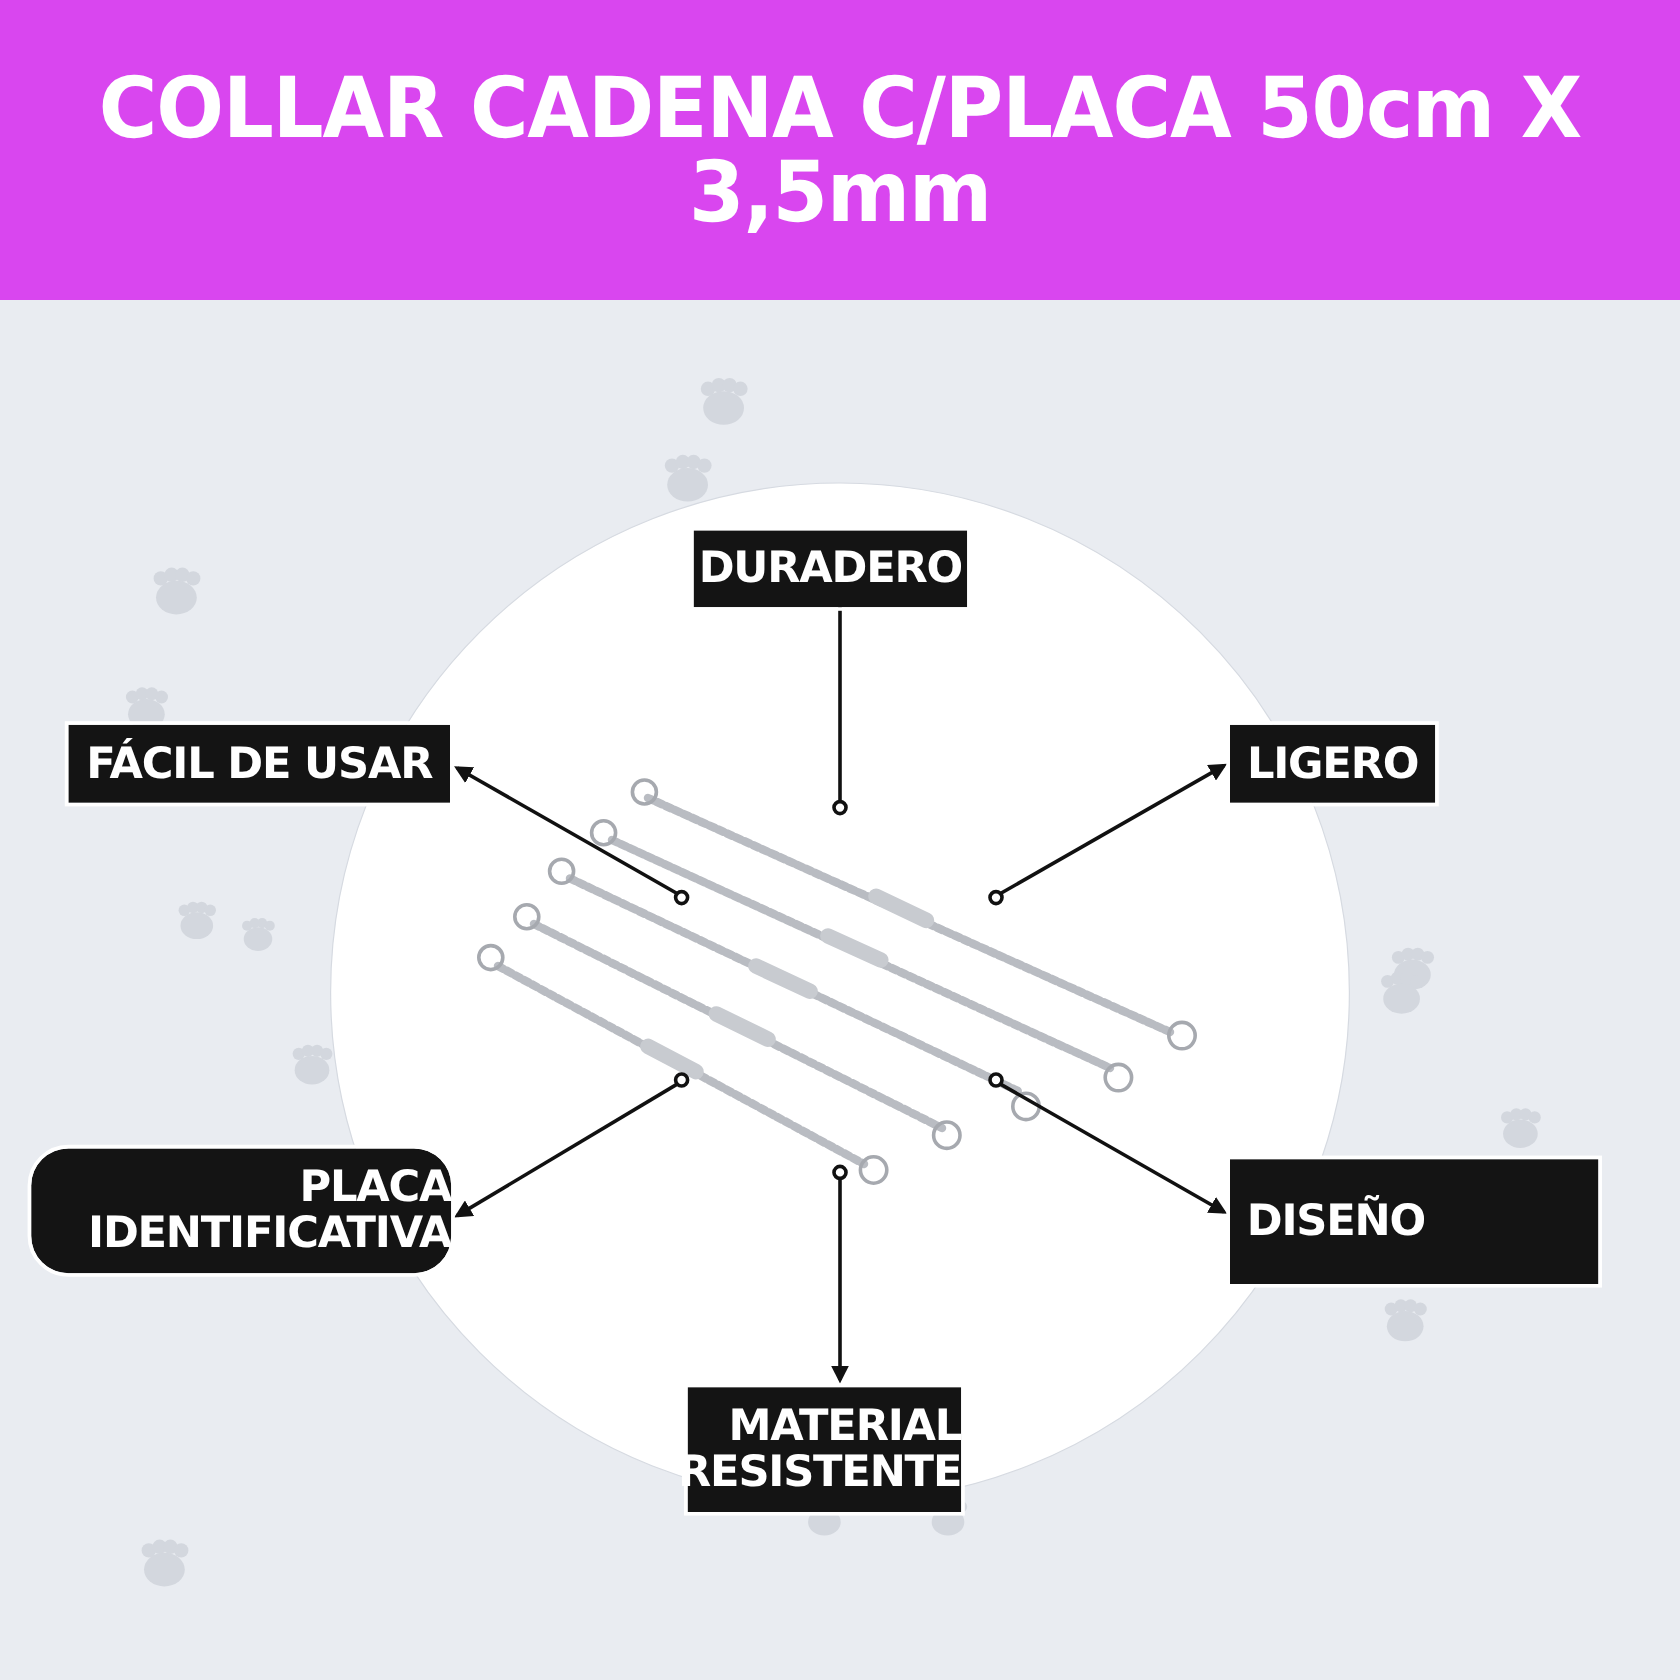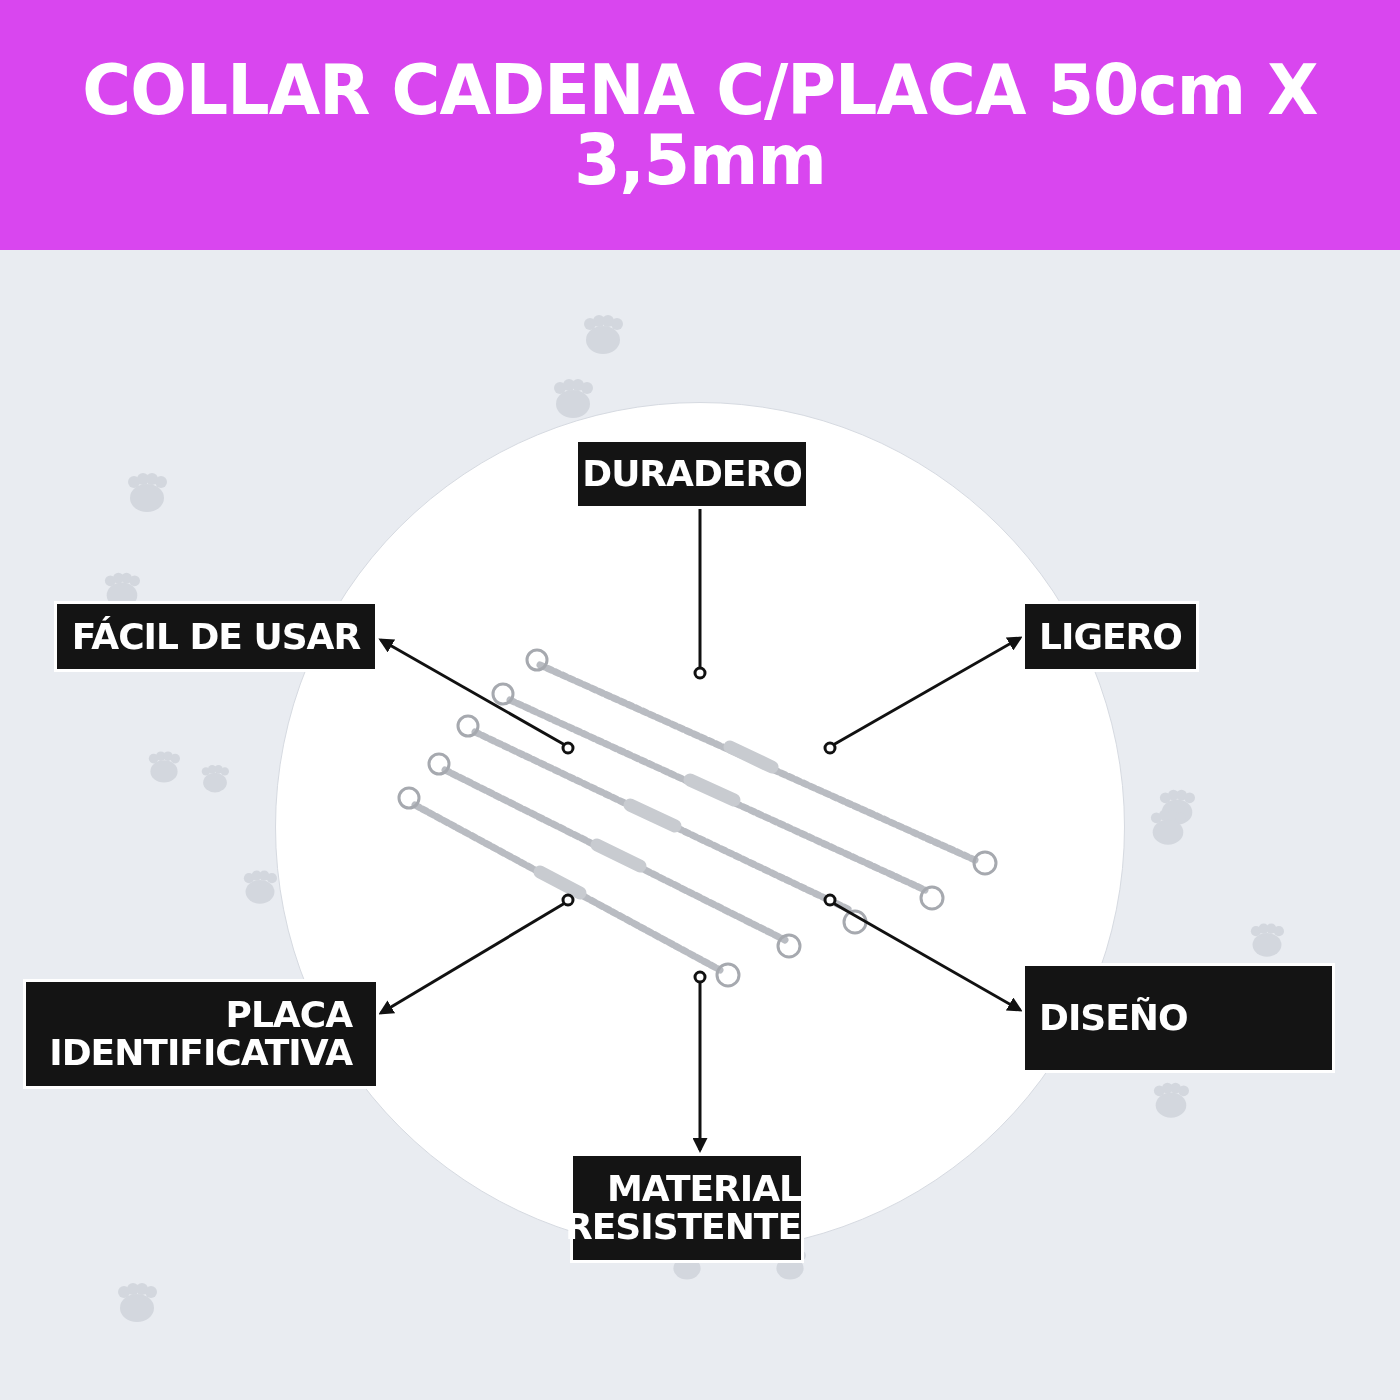--- a/index.html
+++ b/index.html
@@ -165,21 +165,21 @@
 </div>
 
 <div class="label" style="left:57px; top:604px; width:318px; height:65px; align-items:center;">
   <span>FÁCIL DE USAR</span>
 </div>
 
 <div class="label" style="left:1025px; top:604px; width:171px; height:65px; align-items:center;justify-content:center;">
   <span>LIGERO</span>
 </div>
 
-<div class="label" style="left:26px; top:982px; width:350px; height:104px; align-items:flex-end; padding-right:24px;">
+<div class="label" style="left:26px; top:957px; width:350px; height:104px; align-items:flex-end; padding-right:0;border-radius:31px;">
   <span>PLACA</span>
   <span>IDENTIFICATIVA</span>
 </div>
 
 <div class="label" style="left:1025px; top:966px; width:307px; height:104px; align-items:flex-start; padding-left:14px;">
   <span>DISEÑO</span>
 </div>
 
 <div class="label" style="left:573px; top:1156px; width:228px; height:104px; align-items:flex-end;">
   <span>MATERIAL</span>

